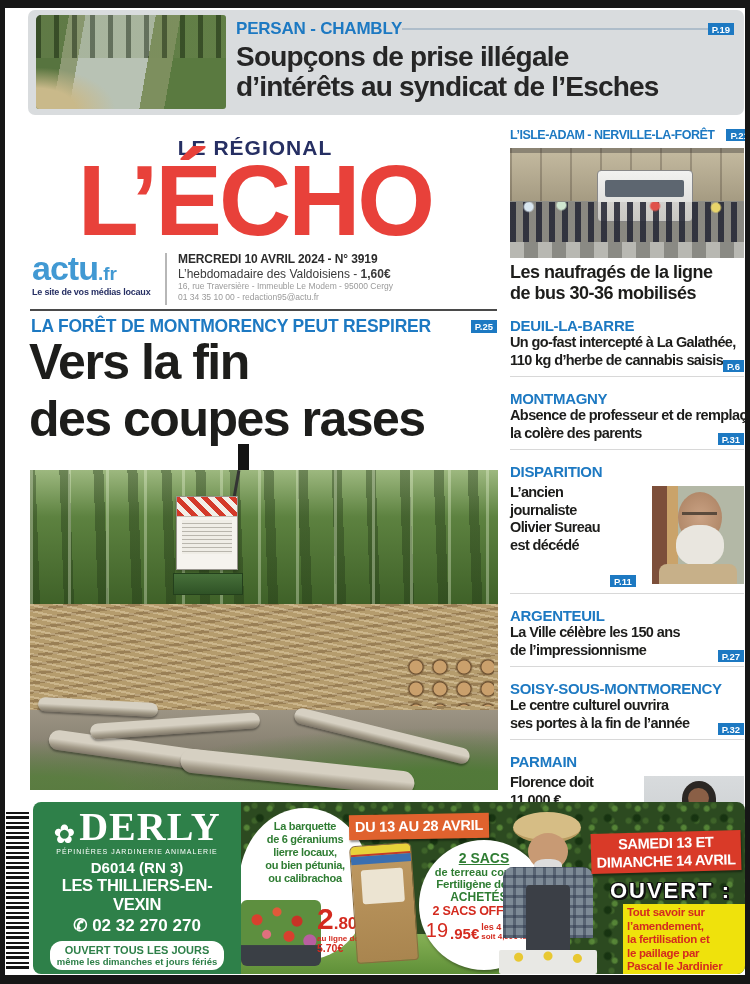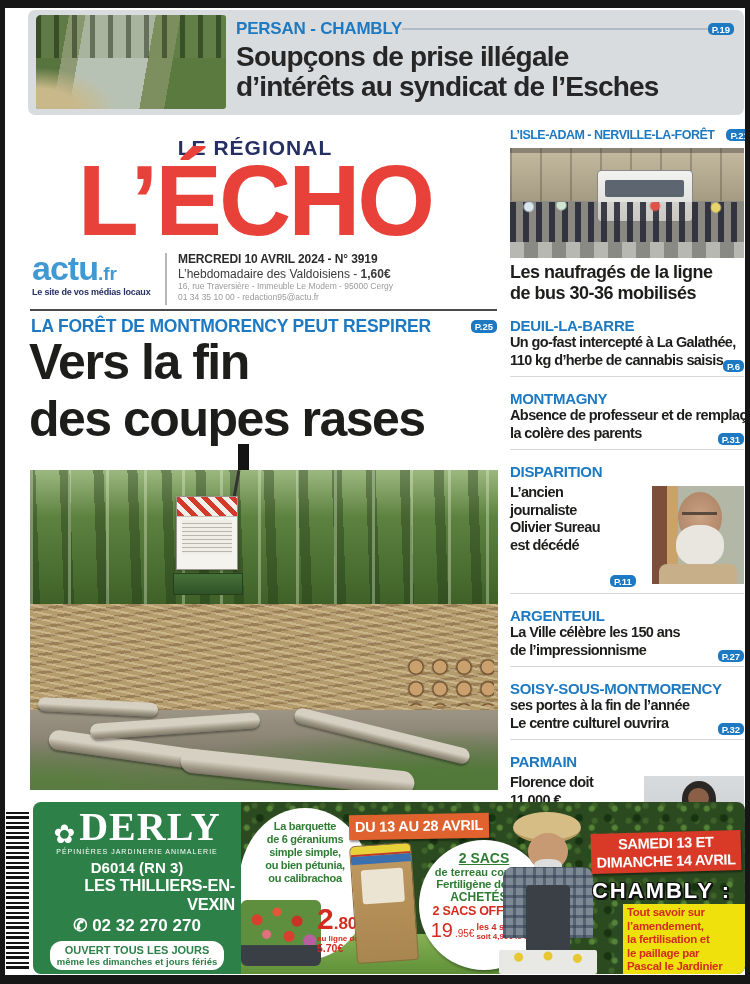--- a/index.html
+++ b/index.html
@@ -7,21 +7,21 @@
     --adgreen:#2e8049; --adred:#d42b1f; --adorange:#e0622e; --adyellow:#efe20c;
   }
   *{margin:0;padding:0;box-sizing:border-box;}
   body{width:750px;height:984px;position:relative;background:#161616;overflow:hidden;
        font-family:"Liberation Sans",sans-serif;}
   .page{position:absolute;left:5px;top:8px;width:740px;height:967px;background:#fff;overflow:hidden;}
   b,.b{font-weight:bold;}
 
   
   .badge{background:var(--blue);color:#fff;font-size:9.5px;font-weight:bold;
-         padding:2px 4px 1px;border-radius:5px;white-space:nowrap;line-height:1;}
+         padding:2px 4px 1px;border-radius:0;white-space:nowrap;line-height:1;}
   .kicker{color:var(--blue);font-weight:bold;}
 
   
   .top-banner{position:absolute;left:23px;top:2px;width:716px;height:105px;
               background:#d9dcde;border-radius:7px;}
   .banner-photo{position:absolute;left:8px;top:5px;width:190px;height:94px;border-radius:5px 3px 3px 3px;
     overflow:hidden;background:linear-gradient(100deg,#57743f 0 16%,#8d9a74 16% 24%,#b8c2b4 24% 58%,#7d8f5e 58% 70%,#5a7a40 70% 100%);}
   .bp-trees{position:absolute;left:0;top:0;right:0;height:46%;
     background:repeating-linear-gradient(90deg,rgba(30,45,20,.55) 0 5px,rgba(120,140,90,.25) 5px 18px);}
   .bp-bank{position:absolute;left:0;bottom:0;width:42%;height:45%;
@@ -138,21 +138,21 @@
   .ad{position:absolute;left:28px;top:794px;width:712px;height:172px;}
   .barcode{position:absolute;left:1px;top:804px;width:23px;height:160px;
     background:repeating-linear-gradient(180deg,#141414 0 2px,#fff 2px 4px,#141414 4px 7px,#fff 7px 10px);}
   .ad-green{position:absolute;left:0;top:0;width:208px;height:172px;background:var(--adgreen);
     border-radius:8px 0 0 8px;color:#fff;text-align:center;padding:5px 6px;}
   .derly-row{display:flex;align-items:flex-end;justify-content:center;gap:4px;}
   .derly-flower{font-size:26px;line-height:26px;}
   .derly-word{font-family:"Liberation Serif",serif;font-size:40px;line-height:40px;font-weight:bold;letter-spacing:1px;}
   .derly-tag{font-size:7px;letter-spacing:1px;margin-top:1px;white-space:nowrap;}
   .ad-addr1{font-size:15px;font-weight:bold;margin-top:4px;}
-  .ad-addr2{font-size:16.5px;font-weight:bold;letter-spacing:-0.3px;text-align:right;}
+  .ad-addr2{font-size:16.5px;font-weight:bold;letter-spacing:-0.3px;}
   .ad-phone{font-size:17px;font-weight:bold;margin-top:1px;text-align:center;}
   .ad-pill{background:#fff;color:var(--adgreen);border-radius:12px;padding:3px 7px;margin:5px auto 4px;
     width:fit-content;font-weight:bold;}
   .ad-pill .p1{font-size:11px;line-height:12px;}
   .ad-pill .p2{font-size:9.5px;line-height:11px;}
   .ad-site{font-size:15px;font-weight:bold;}
   .ad-right{position:absolute;left:208px;right:0;top:0;bottom:0;overflow:hidden;border-radius:0 8px 8px 0;
     background-color:#2c4a20;
     background-image:radial-gradient(circle at 25% 35%,rgba(95,145,60,.8) 2px,rgba(0,0,0,0) 4px),
       radial-gradient(circle at 65% 70%,rgba(22,50,16,.95) 3px,rgba(0,0,0,0) 5px),
@@ -188,21 +188,21 @@
     text-align:center;padding-top:11px;box-shadow:1px 2px 3px rgba(0,0,0,.35);}
   .c-green{color:#2f7d33;}
   .c-red{color:var(--adred);}
   .c1{font-size:14px;font-weight:bold;line-height:15px;text-decoration:underline;}
   .c2{font-size:11px;line-height:12px;font-weight:bold;}
   .c3{font-size:11.5px;line-height:13px;font-weight:bold;letter-spacing:-0.3px;}
   .c4{font-size:12px;line-height:13px;font-weight:bold;}
   .c5{font-size:12.5px;line-height:14px;font-weight:bold;letter-spacing:-0.3px;}
   .price2{margin-top:1px;display:flex;justify-content:center;align-items:flex-end;gap:2px;color:var(--adred);}
   .price2 .big{font-size:20px;line-height:22px;font-weight:normal;}
-  .price2 .cents{font-size:10px;font-weight:normal;line-height:14px;}
+  .price2 .cents{font-size:15px;font-weight:bold;line-height:14px;}
   .price2 .side{text-align:left;font-weight:bold;}
   .price2 .s1{font-size:9px;line-height:9px;}
   .price2 .s2{font-size:8px;line-height:9px;}
   .gardener{position:absolute;left:256px;top:10px;width:102px;height:162px;}
   .gd-hat{position:absolute;top:0;left:16%;width:66%;height:19%;border-radius:50%;
     background:#d6bd85;border-bottom:3px solid #b89b60;}
   .gd-face{position:absolute;top:13%;left:30%;width:40%;height:23%;border-radius:50%;background:#c89a74;}
   .gd-beard{position:absolute;top:29%;left:36%;width:28%;height:9%;border-radius:40%;background:#ddd;}
   .gd-shirt{position:absolute;top:34%;left:6%;width:88%;height:44%;background:#7d8a96;border-radius:10px 10px 0 0;
     background-image:repeating-linear-gradient(90deg,rgba(40,50,70,.45) 0 3px,rgba(0,0,0,0) 3px 10px),
@@ -345,22 +345,22 @@
 
     <div class="sb-item lined">
       <div class="sb-kicker">ARGENTEUIL</div>
       <div class="sb-line">La Ville célèbre les 150 ans</div>
       <div class="sb-line">de l’impressionnisme</div>
       <span class="badge">P.27</span>
     </div>
 
     <div class="sb-item lined">
       <div class="sb-kicker">SOISY-SOUS-MONTMORENCY</div>
+      <div class="sb-line">Le centre culturel ouvrira</div>
       <div class="sb-line">ses portes à la fin de l’année</div>
-      <div class="sb-line">Le centre culturel ouvrira</div>
       <span class="badge">P.32</span>
     </div>
 
     <div class="sb-item">
       <div class="sb-kicker">PARMAIN</div>
       <div class="sb-cols">
         <div class="text">
           <div class="sb-line">Florence doit</div>
           <div class="sb-line">11 000 €</div>
           <div class="sb-line">à l’Éducation</div>
@@ -397,21 +397,21 @@
       </div>
       <div class="ad-site">www.derly.fr</div>
     </div>
 
     <div class="ad-right">
       <div class="ad-grass"></div>
 
       <div class="ad-blob">
         <div class="offer1-line">La barquette</div>
         <div class="offer1-line">de 6 géraniums</div>
-        <div class="offer1-line">simple simple,</div>
+        <div class="offer1-line">lierre locaux,</div>
         <div class="offer1-line">ou bien pétunia,</div>
         <div class="offer1-line">ou calibrachoa</div>
         <div class="ad-flowers"></div>
         <div class="ad-price1">
           <span class="big">2</span><span class="cents">.80€</span>
           <div class="was1">au ligne de</div>
           <div class="was2">5.70€</div>
         </div>
       </div>
 
@@ -445,21 +445,21 @@
         <div class="gd-beard"></div>
         <div class="gd-shirt"></div>
         <div class="gd-apron"></div>
         <div class="gd-box"></div>
       </div>
 
       <div class="event-banner">
         <div>SAMEDI 13 ET</div>
         <div>DIMANCHE 14 AVRIL</div>
       </div>
-      <div class="atelier">CHAMBLY :</div>
+      <div class="atelier">OUVERT :</div>
       <div class="yellow-box">
         <div class="wk-line">Tout savoir sur</div>
         <div class="wk-line">l’amendement,</div>
         <div class="wk-line">la fertilisation et</div>
         <div class="wk-line">le paillage par</div>
         <div class="wk-line">Pascal le Jardinier</div>
       </div>
     </div>
 
   </section>

